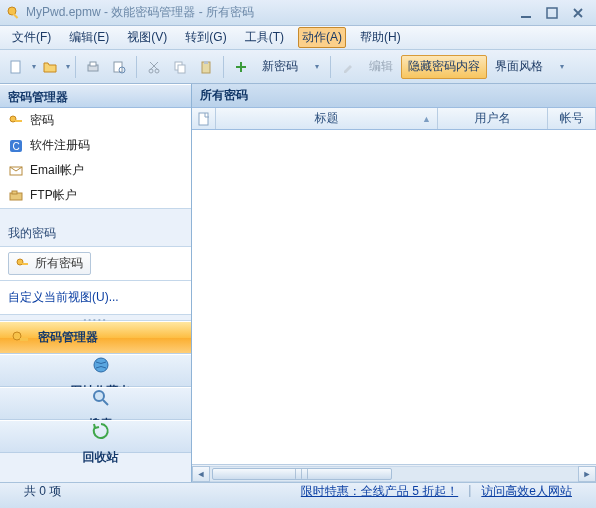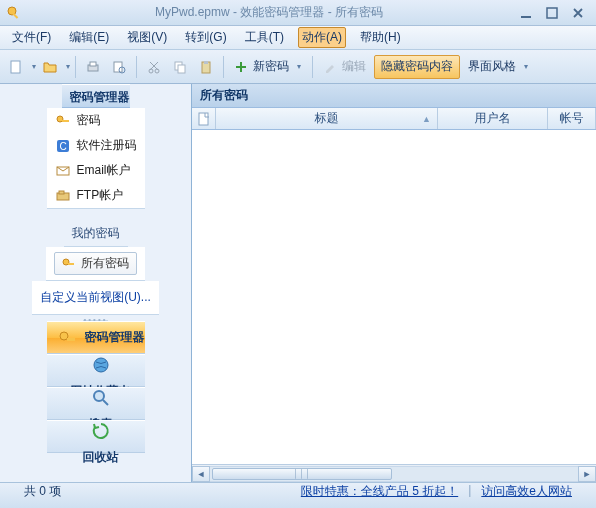--- a/index.html
+++ b/index.html
@@ -1,33 +1,33 @@
 <!DOCTYPE html>
 <html><head>
 <meta charset="utf-8">
 <style>
 * { box-sizing: border-box; margin: 0; padding: 0; }
 body { font-family: "Microsoft YaHei", SimSun, Arial, sans-serif; font-size: 12px; background: #d7e4f2; width: 596px; height: 508px; overflow: hidden; color: #333; }
-.titlebar { height: 26px; background: linear-gradient(#e4edf9,#cddff0); display: flex; align-items: center; padding: 0 6px; border-bottom: 1px solid #a8c0da; text-align: center; }
+.titlebar { height: 26px; background: linear-gradient(#e4edf9,#cddff0); display: flex; align-items: center; padding: 0 6px; border-bottom: 1px solid #a8c0da; }
 .titlebar .tb-icon { width: 16px; height: 16px; margin-right: 4px; }
 .titlebar .tb-title { flex: 1; color: #6a87a7; font-size: 12px; }
 .titlebar .win-btn { width: 24px; height: 18px; display: inline-flex; align-items: center; justify-content: center; color: #4a6a8d; margin-left: 2px; cursor: pointer; }
 .win-btn svg { width: 12px; height: 12px; }
 .menubar { height: 24px; background: linear-gradient(#f4f8fd,#dfeaf6); display: flex; align-items: center; padding: 0 8px; border-bottom: 1px solid #b6cde3; gap: 10px; }
 .menubar .menu-item { color: #1b3a66; cursor: pointer; padding: 2px 4px; }
 .menubar .menu-item.active { background: #fcd08a; border: 1px solid #c78a2d; border-radius: 2px; padding: 1px 3px; }
 .toolbar { height: 34px; background: linear-gradient(#eaf1fa,#d2e2f2); border-bottom: 1px solid #9db9d6; display: flex; align-items: center; padding: 0 4px; gap: 2px; }
 .tb-btn { width: 24px; height: 24px; display: inline-flex; align-items: center; justify-content: center; border-radius: 2px; cursor: pointer; }
 .tb-sep { width: 1px; height: 22px; background: #b0c7df; margin: 0 3px; }
-.tb-text-btn { height: 24px; display: inline-flex; align-items: center; padding: 0 6px; border-radius: 2px; cursor: pointer; color: #1f3c66; gap: 6px; }
+.tb-text-btn { height: 24px; display: inline-flex; align-items: center; padding: 0 6px; border-radius: 2px; cursor: pointer; color: #1f3c66; gap: 15px; }
 .tb-text-btn.disabled { color: #9aa8b8; cursor: default; }
 .tb-text-btn.highlight { background: linear-gradient(#fde6b6,#f7c560); border: 1px solid #d89b3a; }
 .dd-arrow { font-size: 8px; color: #5d7fa7; margin-left: 2px; }
 .main { display: flex; height: 398px; }
-.sidebar { width: 192px; border-right: 1px solid #8fb3d6; background: #eaf1fa; display: flex; flex-direction: column; align-items: center; }
+.sidebar { width: 192px; border-right: 1px solid #8fb3d6; background: #eaf1fa; display: flex; flex-direction: column; }
 .panel-title { background: linear-gradient(#e1ebf7,#bfd6ee); height: 24px; line-height: 24px; padding-left: 8px; color: #14396b; font-weight: bold; border-bottom: 1px solid #9cbce0; border-top: 1px solid #fff; }
 .tree { background: #fff; border-bottom: 1px solid #c4d7ea; }
 .tree-item { display: flex; align-items: center; padding: 4px 8px; gap: 6px; cursor: pointer; color: #222; }
 .section-label { background: #eaf1fa; padding: 4px 8px; color: #2b4a76; border-bottom: 1px solid #c4d7ea; margin-top: 12px; }
 .my-pwd-row { background: #fff; padding: 5px 8px; border-bottom: 1px solid #c4d7ea; }
 .chip { display: inline-flex; align-items: center; gap: 5px; background: linear-gradient(#fdfdfd,#eef2f7); border: 1px solid #b4c7db; border-radius: 2px; padding: 2px 7px; cursor: pointer; }
 .custom-link { padding: 8px; border-bottom: 1px solid #c4d7ea; background: #fff; }
 .custom-link a { color: #0b3fa3; text-decoration: none; cursor: pointer; }
 .grip { height: 6px; background: #eaf1fa; text-align: center; color: #9bb3ce; font-size: 8px; letter-spacing: 2px; border-bottom: 1px solid #c4d7ea; }
 .nav-stack { flex: 1; display: flex; flex-direction: column; }

